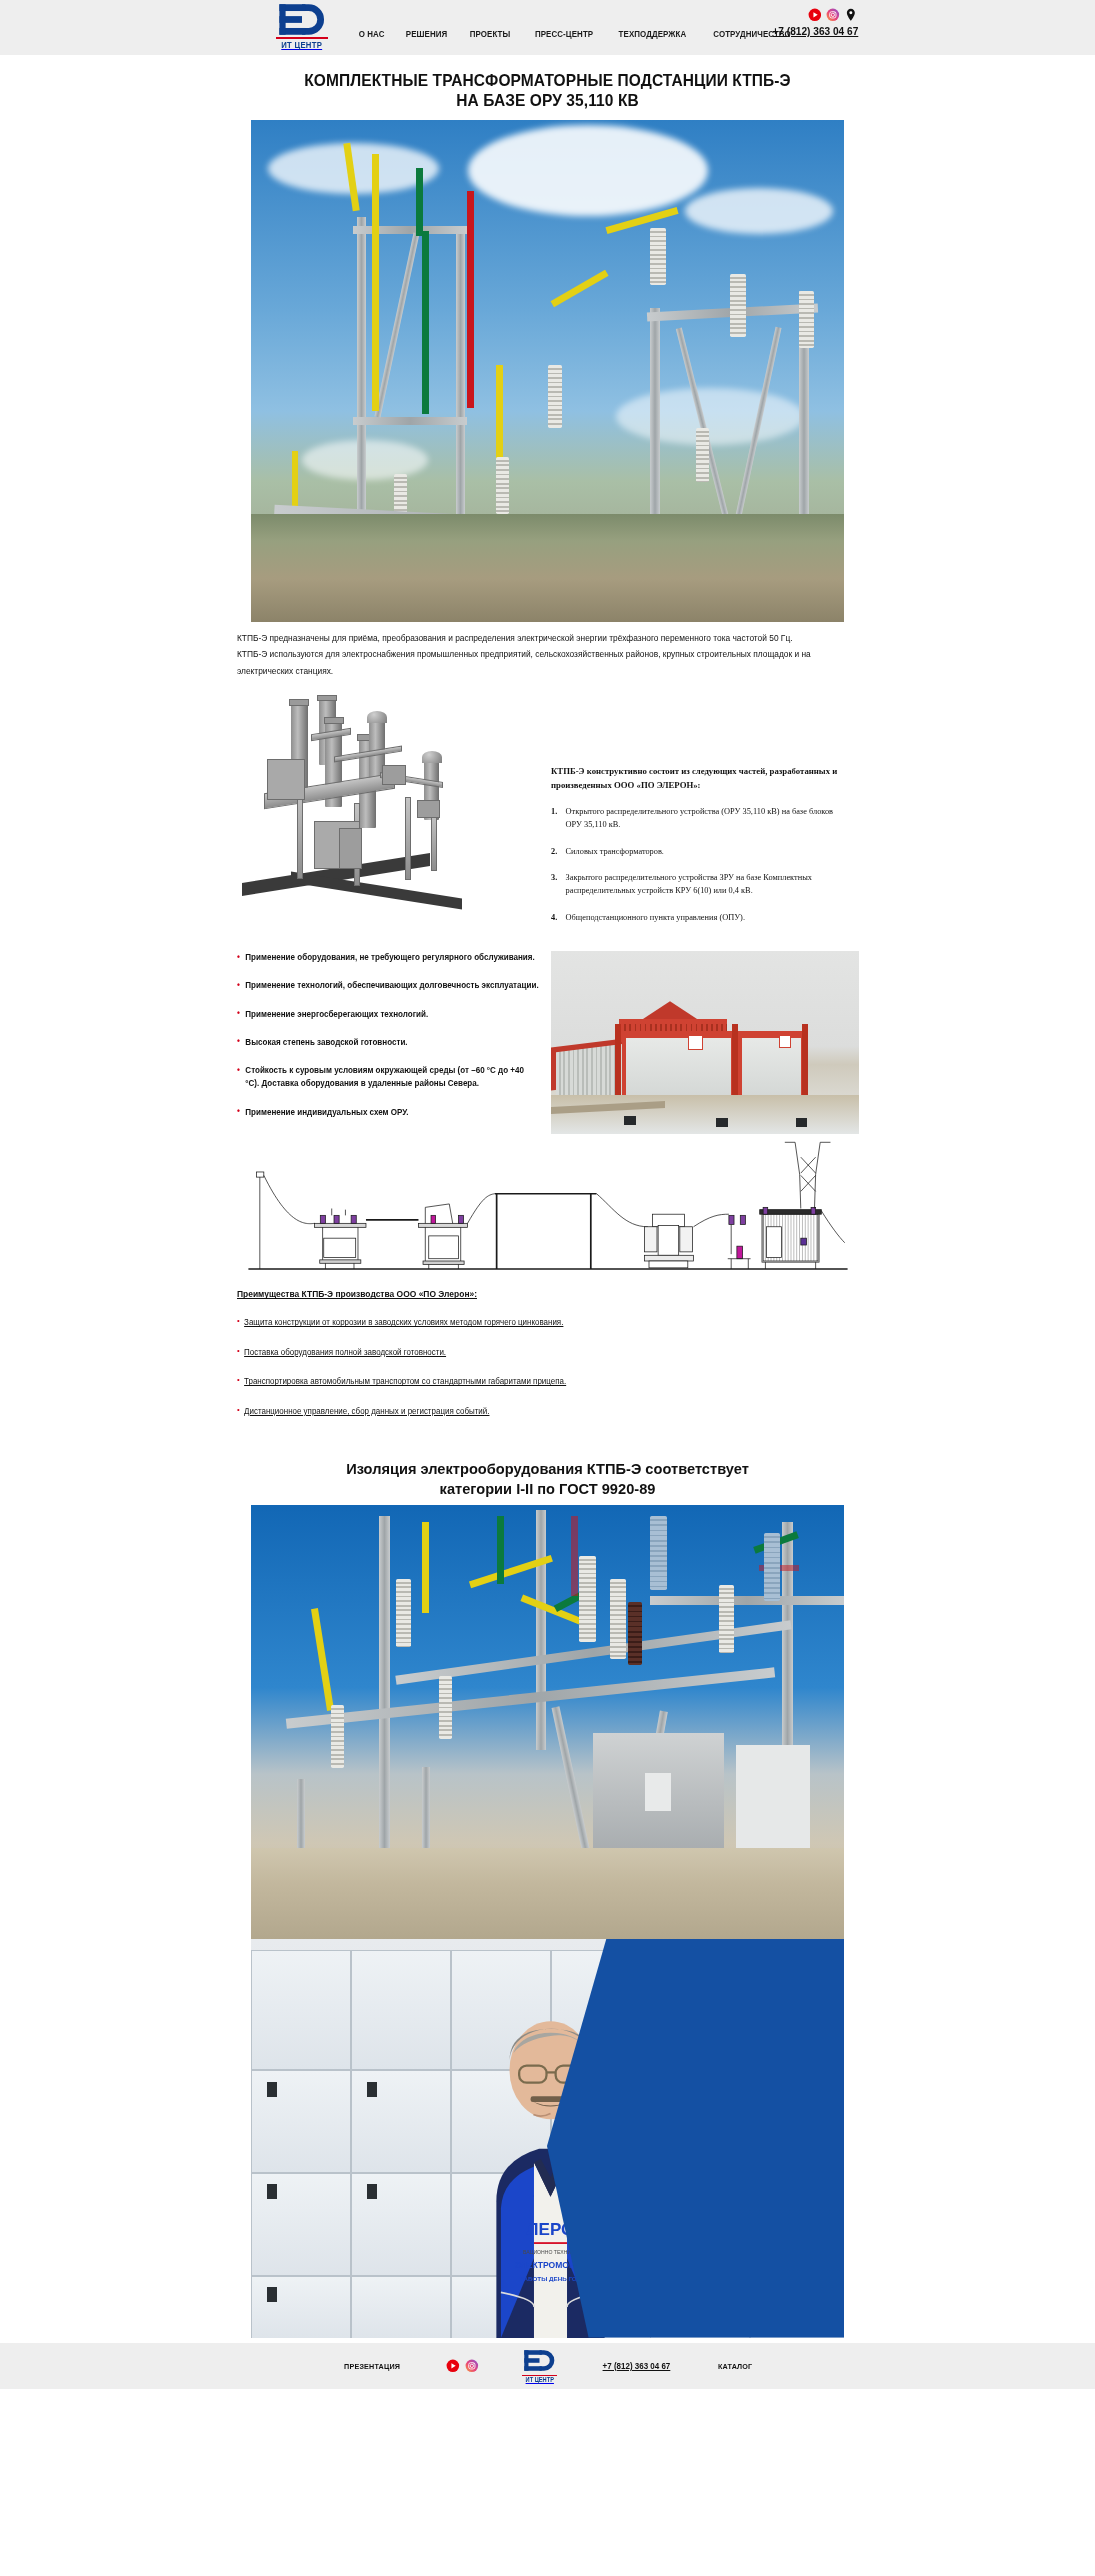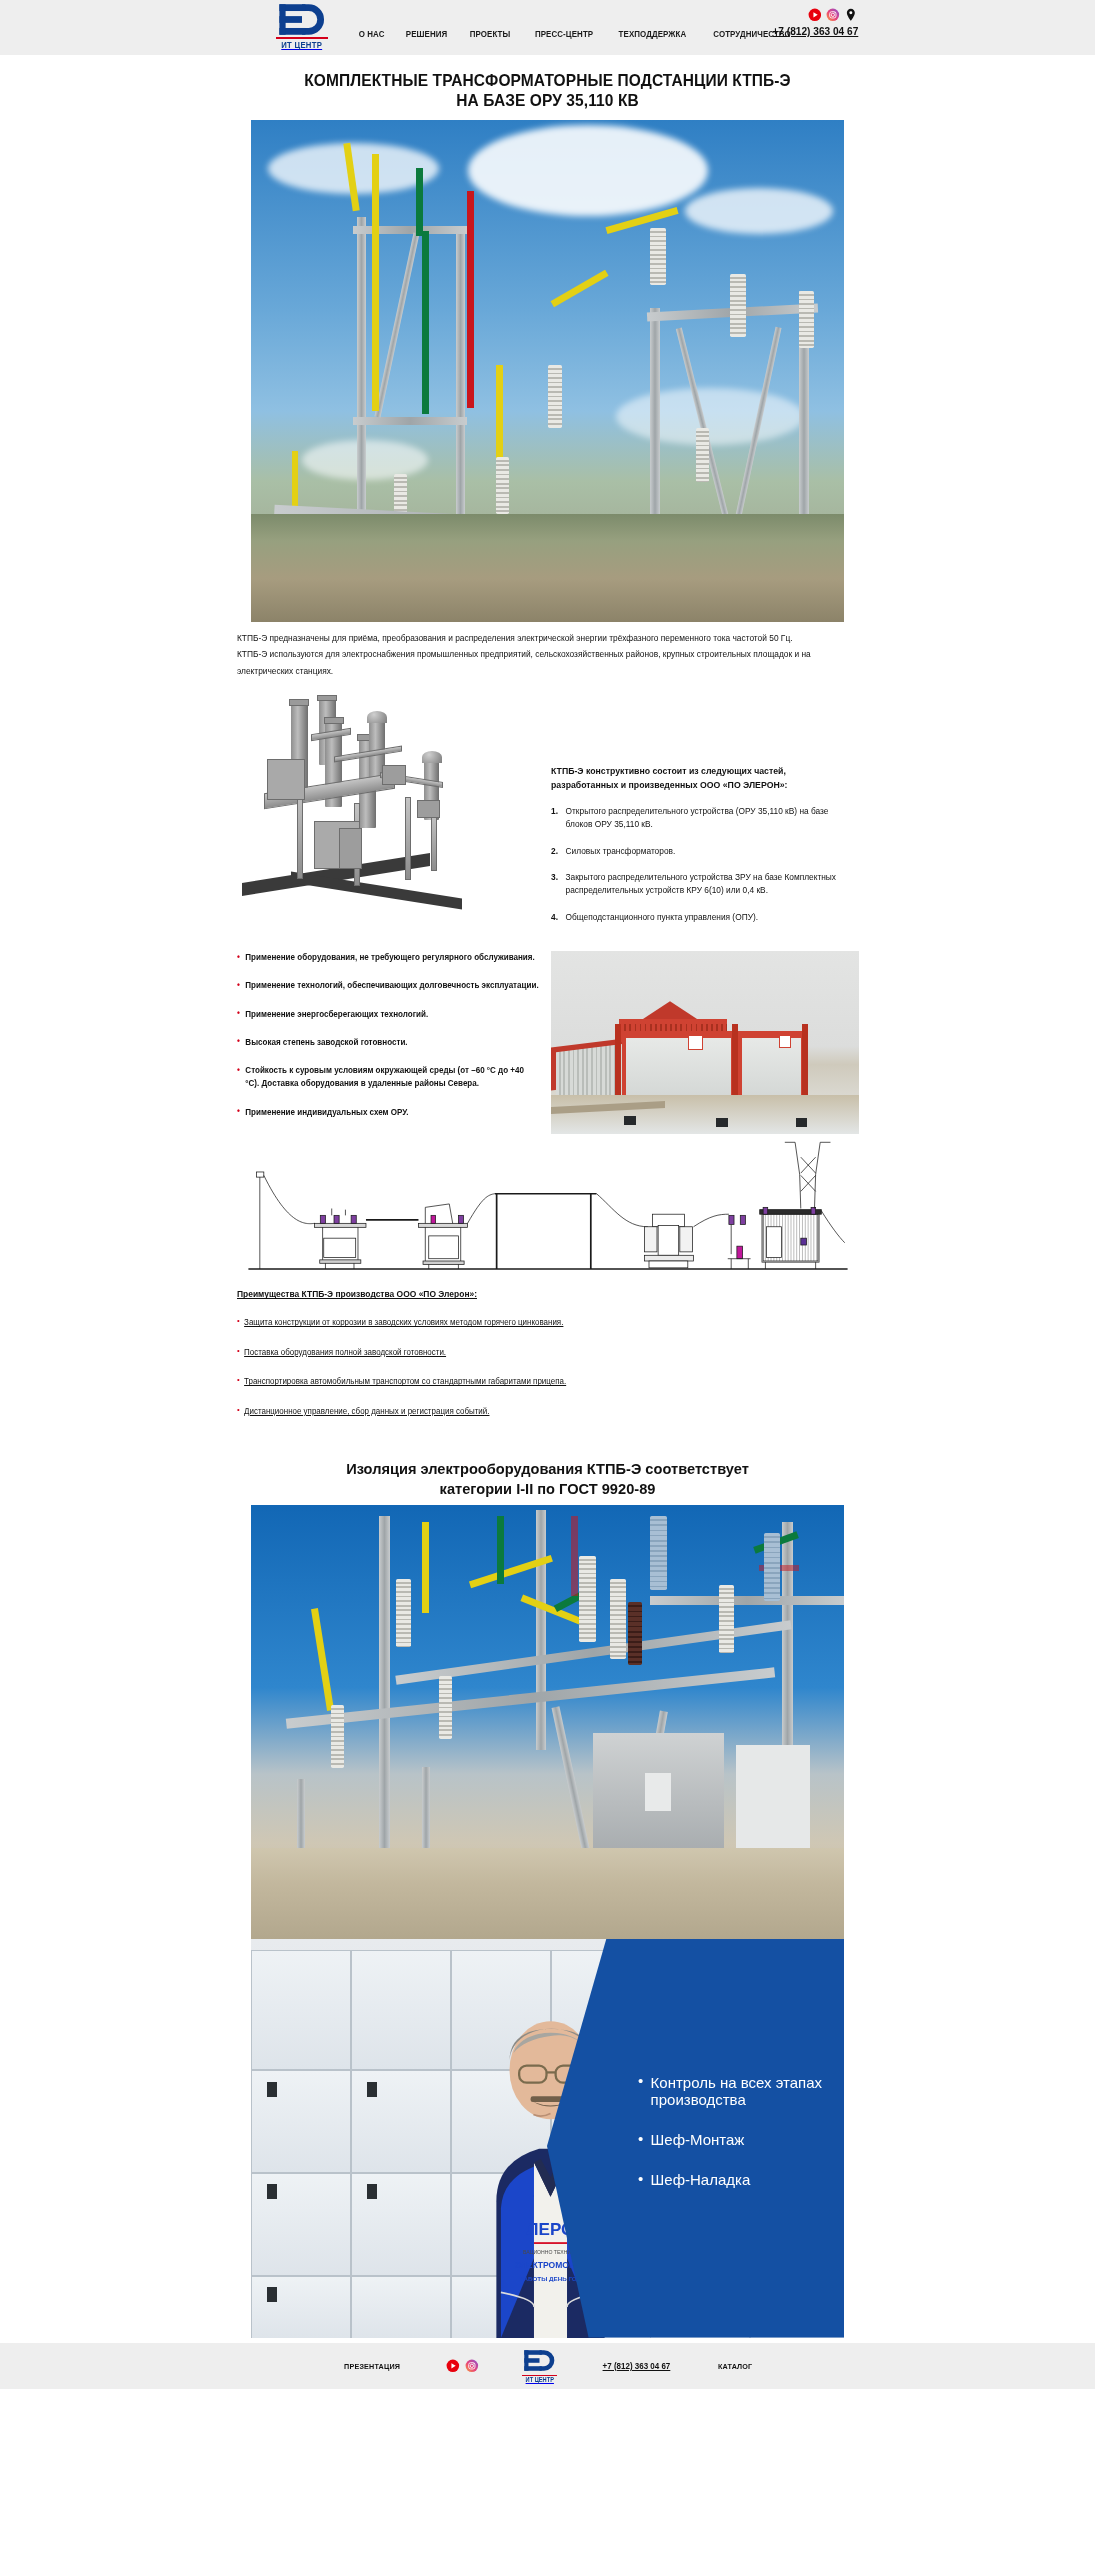--- a/index.html
+++ b/index.html
@@ -128,21 +128,21 @@
     list-style:none; font-size:15px; line-height:1.18; font-weight:400;
     margin-bottom:22px; position:relative; padding-left:12.6px;
   }
   .wedge-list li:before{ content:"•"; position:absolute; left:0; top:-1.1px; font-size:15px; }
   .worker{ position:absolute; left:177px; bottom:0; width:245px; height:342px; }
 
   
   .intro{ padding:8px 0 12.6px; }
   .intro p{ font-size:8.8px; line-height:1.9; color:#111; transform:scaleX(.95); transform-origin:left; }
 
-  .two-col{ display:flex; gap:6px; align-items:flex-start; padding:4.6px 0 3.4px; }
+  .two-col{ display:flex; gap:6px; align-items:flex-start; padding:4.6px 0 3.4px;font-family:Liberation Serif, serif; }
   .col-left{ width:311px; }
   .col-right{ width:311px; padding-top:68px; }
   .parts-head{
     font-size:9px; font-weight:700; line-height:1.55; margin-bottom:12.6px;
     transform:scaleX(.97); transform-origin:left;
   }
   ol.parts{ list-style:none; counter-reset:p; }
   ol.parts li{
     counter-increment:p; font-size:8.6px; line-height:1.5; margin-bottom:13.7px;
     padding-left:15px; position:relative; transform:scaleX(.97); transform-origin:left;
@@ -588,25 +588,20 @@
         <text x="215" y="452" font-family="Liberation Sans, sans-serif" font-size="9" fill="#4a4a4a" text-anchor="middle">ВАЦИОННО ТЕХНИЧЕ</text>
         <text x="215" y="478" font-family="Liberation Sans, sans-serif" font-size="15" font-weight="700" fill="#1b46c9" text-anchor="middle">ЭЛЕКТРОМОНТА</text>
         <text x="215" y="500" font-family="Liberation Sans, sans-serif" font-size="11" font-weight="700" fill="#1b46c9" text-anchor="middle">РАБОТЫ ДЕНЬ ГОД</text>
         <path d="M128 520 q60 12 58 26" stroke="#dcdcdc" stroke-width="3" fill="none"></path>
         <path d="M302 520 q-60 12 -58 26" stroke="#dcdcdc" stroke-width="3" fill="none"></path>
       </svg>
     </span>
 
     <span class="blue-wedge"></span>
 
-    <ul class="wedge-list">
-      <li>Контроль на всех этапах производства</li>
-      <li>Шеф-Монтаж</li>
-      <li>Шеф-Наладка</li>
-    </ul>
   </figure>
 
 </main>
 
 <footer class="site-footer">
   <a class="f-link" href="#">ПРЕЗЕНТАЦИЯ</a>
 
   <div class="f-social">
     <a href="#">
       <svg class="ico" viewBox="0 0 24 24">

